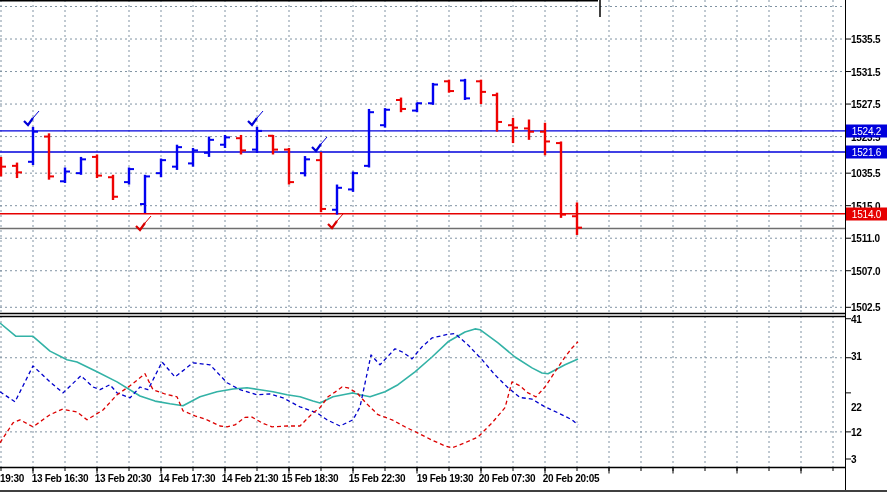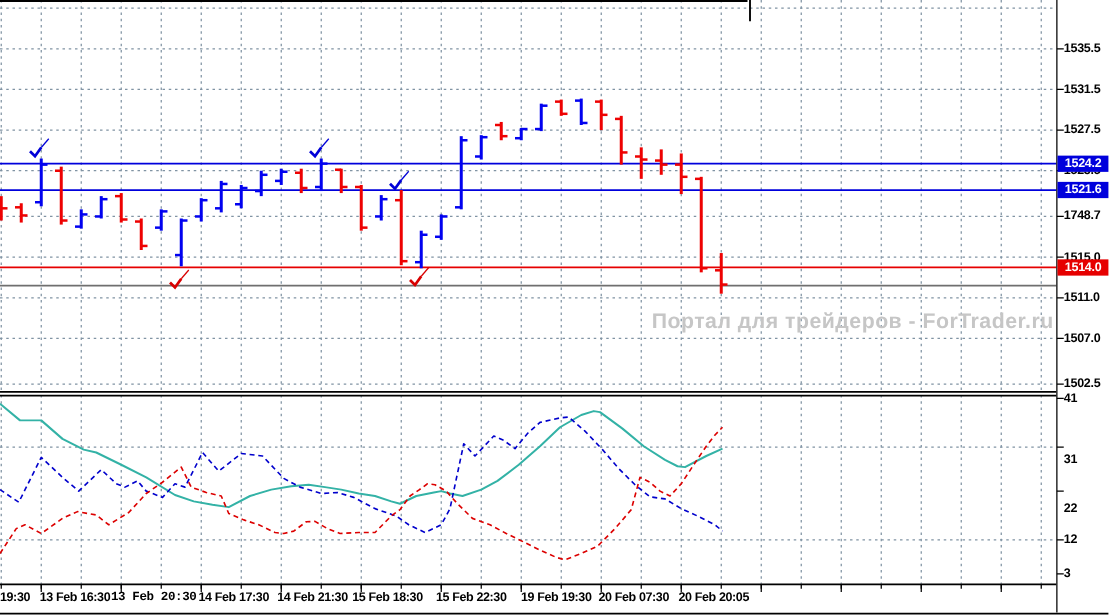--- a/index.html
+++ b/index.html
@@ -2,21 +2,21 @@
 <html><head>
 <meta charset="utf-8">
 <style>
   html,body{margin:0;padding:0;background:#fff;}
   .screen{position:relative;width:887px;height:492px;background:#ffffff;overflow:hidden;
           font-family:"Liberation Sans", sans-serif;}
   #cv{position:absolute;left:0;top:0;width:887px;height:492px;}
   .axlab{position:absolute;left:851px;transform:translateY(-50%);font-size:10px;font-weight:700;
          letter-spacing:-0.2px;color:#000;white-space:nowrap;text-align:center;}
   .tag{position:absolute;left:846px;width:41px;height:13px;line-height:13px;transform:translateY(-50%);
-       text-align:center;color:#fff;font-size:10px;font-weight:700;letter-spacing:-0.2px;}
+       text-align:center;color:#fff;font-size:10px;font-weight:400;letter-spacing:-0.2px;}
   .tlab{position:absolute;top:473px;transform:translateX(-50%);font-size:10px;font-weight:700;
         letter-spacing:-0.3px;color:#000;white-space:nowrap;}
   .watermark{position:absolute;right:44px;top:247px;font-size:17px;font-weight:700;color:#c6c6c6;
              letter-spacing:0.4px;white-space:nowrap;}
 </style>
 </head>
 <body>
 
 <div class="screen">
   <svg id="cv" viewBox="0 0 887 492">
@@ -279,49 +279,48 @@
       <line x1="289" y1="467.5" x2="289" y2="473.5" stroke="#000000" stroke-width="1"></line>
       <line x1="353" y1="467.5" x2="353" y2="473.5" stroke="#000000" stroke-width="1"></line>
       <line x1="417" y1="467.5" x2="417" y2="473.5" stroke="#000000" stroke-width="1"></line>
       <line x1="481" y1="467.5" x2="481" y2="473.5" stroke="#000000" stroke-width="1"></line>
       <line x1="545" y1="467.5" x2="545" y2="473.5" stroke="#000000" stroke-width="1"></line>
       <line x1="609" y1="467.5" x2="609" y2="473.5" stroke="#000000" stroke-width="1"></line>
       <line x1="673" y1="467.5" x2="673" y2="473.5" stroke="#000000" stroke-width="1"></line>
       <line x1="737" y1="467.5" x2="737" y2="473.5" stroke="#000000" stroke-width="1"></line>
       <line x1="801" y1="467.5" x2="801" y2="473.5" stroke="#000000" stroke-width="1"></line>
     </svg>
-  <div class="watermark">Портал для трейдеров - ForTrader.ru</div>
   <div id="price-axis">
       <div class="axlab" style="top: 39px;">1535.5</div>
       <div class="axlab" style="top: 71.5px;">1531.5</div>
       <div class="axlab" style="top: 104.1px;">1527.5</div>
       <div class="axlab" style="top: 136.6px;">1523.5</div>
-      <div class="axlab" style="top: 173.2px;">1748.7</div>
+      <div class="axlab" style="top: 173.2px;">1035.5</div>
       <div class="axlab" style="top: 205.7px;">1515.0</div>
       <div class="axlab" style="top: 238.2px;">1511.0</div>
       <div class="axlab" style="top: 270.7px;">1507.0</div>
       <div class="axlab" style="top: 307.3px;">1502.5</div>
     </div>
   <div id="price-tags">
       <div class="tag" style="top: 130.9px; background: rgb(0, 0, 220);">1524.2</div>
       <div class="tag" style="top: 152px; background: rgb(0, 0, 220);">1521.6</div>
       <div class="tag" style="top: 213.8px; background: rgb(230, 0, 0);">1514.0</div>
       <div class="tag" style="top: 228.4px; background: rgb(0, 0, 0); margin-left: 41px;">1512.2</div>
     </div>
   <div id="ind-axis">
       <div class="axlab" style="top: 318.7px;">41</div>
-      <div class="axlab" style="top: 368px;">31</div>
+      <div class="axlab" style="top: 356px;">31</div>
       <div class="axlab" style="top: 407px;">22</div>
       <div class="axlab" style="top: 431.9px;">12</div>
       <div class="axlab" style="top: 459px;">3</div>
     </div>
   <div id="time-axis">
       <div class="tlab" style="left: 12px;">19:30</div>
       <div class="tlab" style="left: 60px;">13 Feb 16:30</div>
-      <div class="tlab" style="left: 123px; font-family: Liberation Mono, monospace;">13 Feb 20:30</div>
+      <div class="tlab" style="left: 123px;">13 Feb 20:30</div>
       <div class="tlab" style="left: 187px;">14 Feb 17:30</div>
       <div class="tlab" style="left: 250px;">14 Feb 21:30</div>
       <div class="tlab" style="left: 310px;">15 Feb 18:30</div>
       <div class="tlab" style="left: 377px;">15 Feb 22:30</div>
       <div class="tlab" style="left: 445px;">19 Feb 19:30</div>
       <div class="tlab" style="left: 507px;">20 Feb 07:30</div>
       <div class="tlab" style="left: 571px;">20 Feb 20:05</div>
     </div>
 </div>
 

